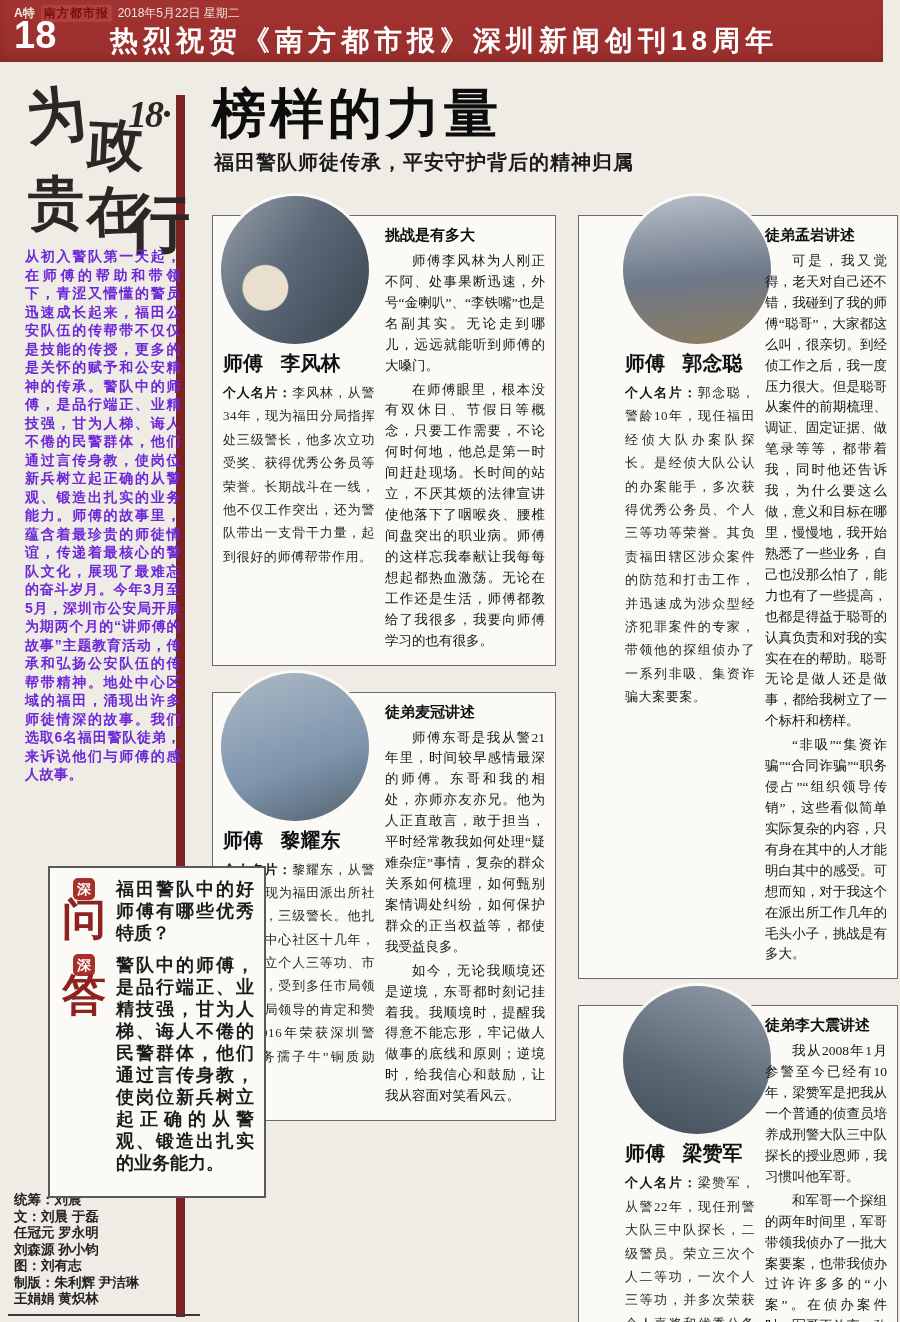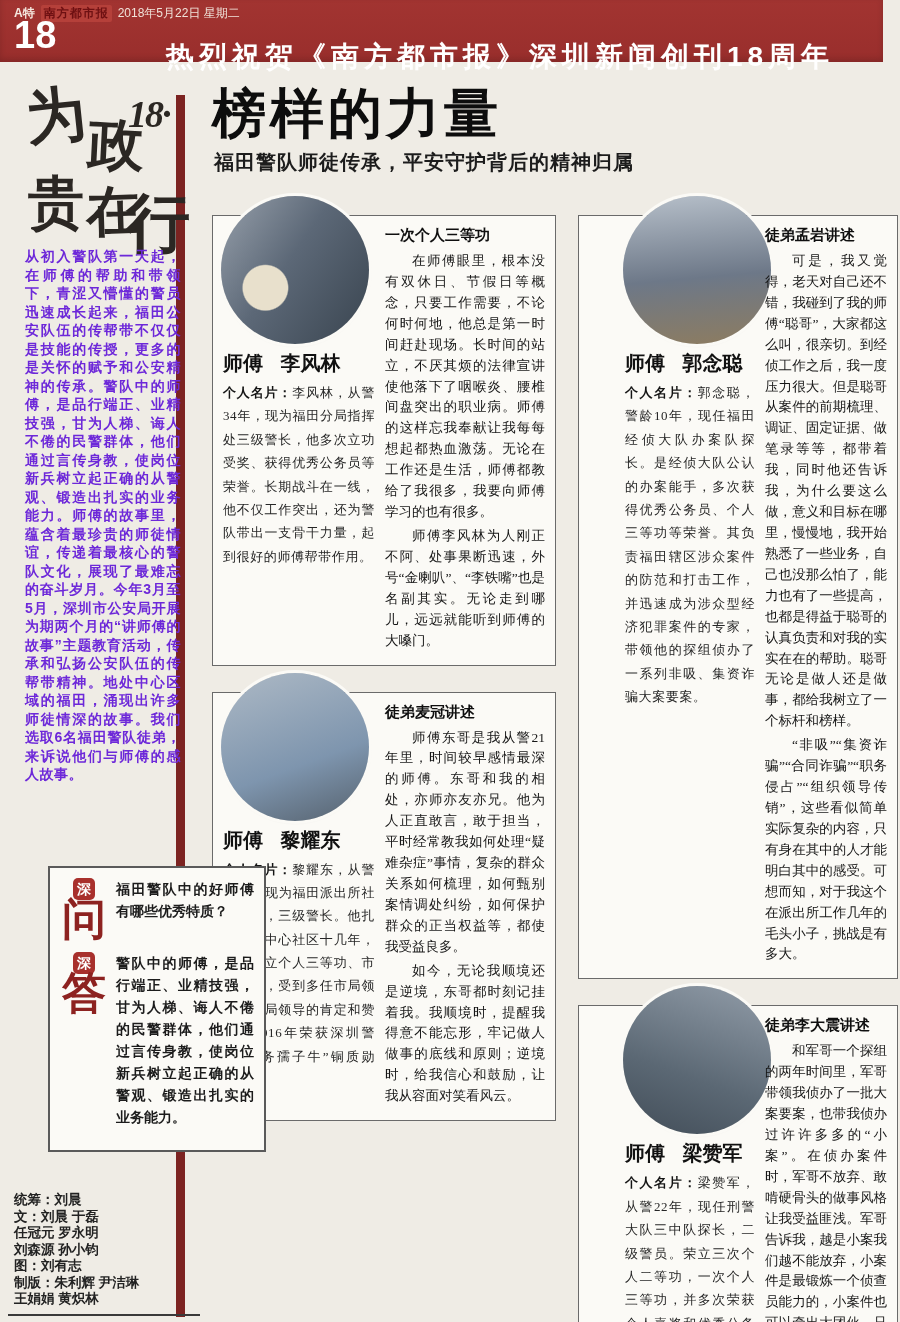--- a/index.html
+++ b/index.html
@@ -15,24 +15,23 @@
     background:linear-gradient(#a23431,#992e2c);
     box-shadow:inset 0 -3px 6px rgba(0,0,0,.15);
     padding-left:39px;
   }
   .mh-topline{position:absolute;top:5px;left:14px;font-size:12px;color:#fff;display:flex;gap:6px;align-items:center;}
   .mh-edition{font-weight:bold;color:#f5e9e0;}
   .mh-logo{font-weight:bold;color:#6e1012;background:#b5403a;padding:0 3px;border-radius:2px;letter-spacing:1px;}
   .mh-date{color:#f0e3da;}
   .mh-pagenum{position:absolute;top:16px;left:14px;font-size:38px;line-height:38px;font-weight:bold;color:#fff;}
   .mh-banner{
-    position:absolute;top:22px;left:110px;width:780px;text-align:center;
+    position:absolute;top:22px;left:110px;width:780px;text-align:left;
     font-size:28px;font-weight:bold;color:#fff;letter-spacing:5px;white-space:nowrap;
     font-family:"Liberation Sans",sans-serif;
-    margin-top:16px;
   }
   
   .headline{position:absolute;left:212px;top:84px;width:680px;}
   .headline h1{margin:0;font-size:54px;line-height:58px;font-weight:bold;color:#0d0d0d;letter-spacing:4px;}
   .headline h2{margin:8px 0 0 2px;font-size:20px;line-height:24px;font-weight:bold;color:#1c1c1c;letter-spacing:1px;}
   
   .red-rule{position:absolute;left:176px;top:95px;width:9px;height:1222px;background:#7c2321;z-index:1;}
   .callig{position:absolute;left:0;top:82px;width:205px;height:165px;z-index:2;}
   .callig span{position:absolute;font-family:"Liberation Serif",serif;font-weight:bold;color:#2b2723;}
   .cg-1{left:26px;top:-6px;font-size:60px;transform:rotate(-6deg);}
@@ -48,21 +47,21 @@
   }
   .qa-box{
     position:absolute;left:48px;top:866px;width:218px;z-index:5;
     background:#fbfaf6;border:2px solid #5a5a5a;padding:10px 10px 12px 8px;box-sizing:border-box;
   }
   .qa-row{display:flex;gap:6px;margin-bottom:10px;}
   .qa-iconcol{width:52px;flex:none;text-align:center;}
   .qa-seal{display:inline-block;width:22px;height:22px;border-radius:5px;background:#a8302c;color:#fff;
     font-size:14px;line-height:22px;font-weight:bold;margin-bottom:-4px;}
   .qa-char{display:block;font-family:"Liberation Serif",serif;font-size:44px;line-height:44px;font-weight:bold;color:#8d2220;}
-  .qa-text{flex:1;font-size:14px;line-height:22px;font-weight:bold;color:#1c1c1c;text-align:justify;}
+  .qa-text{flex:1;font-size:18px;line-height:22px;font-weight:bold;color:#1c1c1c;text-align:justify;}
   .credits{position:absolute;left:14px;top:1192px;width:160px;z-index:2;}
   .credits div{font-size:13.5px;line-height:16.5px;font-weight:bold;color:#222;}
   .sidebar-rule{position:absolute;left:8px;top:1314px;width:192px;height:2px;background:#3a3a3a;z-index:2;}
   
   .grid{position:absolute;left:212px;top:215px;width:686px;display:flex;gap:22px;align-items:flex-start;}
   .gcol{display:flex;flex-direction:column;}
   .gcol-l{width:344px;flex:none;}
   .gcol-r{width:320px;flex:none;}
   .story{border:1.5px solid #6a6a6a;background:#fbfaf6;padding:10px;box-sizing:border-box;}
   .story + .story{margin-top:26px;}
@@ -156,23 +155,23 @@
       <div class="story-inner">
         <div class="scol-left">
           <div class="photo-circle photo-0"></div>
           <h3 class="mentor-line">
             <span>师傅</span>
             <span class="mname">李风林</span>
           </h3>
           <p class="profile"><strong>个人名片：</strong><span>李风林，从警34年，现为福田分局指挥处三级警长，他多次立功受奖、获得优秀公务员等荣誉。长期战斗在一线，他不仅工作突出，还为警队带出一支骨干力量，起到很好的师傅帮带作用。</span></p>
         </div>
         <div class="scol-right">
-          <h4 class="ntitle">一次个人三等功</h4>
+          <h4 class="ntitle">挑战是有多大</h4>
+          <p class="npara">师傅李风林为人刚正不阿、处事果断迅速，外号“金喇叭”、“李铁嘴”也是名副其实。无论走到哪儿，远远就能听到师傅的大嗓门。</p>
           <p class="npara">在师傅眼里，根本没有双休日、节假日等概念，只要工作需要，不论何时何地，他总是第一时间赶赴现场。长时间的站立，不厌其烦的法律宣讲使他落下了咽喉炎、腰椎间盘突出的职业病。师傅的这样忘我奉献让我每每想起都热血激荡。无论在工作还是生活，师傅都教给了我很多，我要向师傅学习的也有很多。</p>
-          <p class="npara">师傅李风林为人刚正不阿、处事果断迅速，外号“金喇叭”、“李铁嘴”也是名副其实。无论走到哪儿，远远就能听到师傅的大嗓门。</p>
         </div>
       </div>
     </article>
 
     <article class="story">
       <div class="story-inner">
         <div class="scol-left">
           <div class="photo-circle photo-2"></div>
           <h3 class="mentor-line">
             <span>师傅</span>
@@ -215,19 +214,20 @@
         <div class="scol-left">
           <div class="photo-circle photo-3"></div>
           <h3 class="mentor-line">
             <span>师傅</span>
             <span class="mname">梁赞军</span>
           </h3>
           <p class="profile"><strong>个人名片：</strong><span>梁赞军，从警22年，现任刑警大队三中队探长，二级警员。荣立三次个人二等功，一次个人三等功，并多次荣获个人嘉奖和优秀公务员、优秀共产党员的称号，是刑警大队最优秀的探长，也是大家口中的“孺子牛”。</span></p>
         </div>
         <div class="scol-right">
           <h4 class="ntitle">徒弟李大震讲述</h4>
+          <p class="npara">我从2008年1月参警至今已经有10年，梁赞军是把我从一个普通的侦查员培养成刑警大队三中队探长的授业恩师，我习惯叫他军哥。</p>
           <p class="npara">和军哥一个探组的两年时间里，军哥带领我侦办了一批大案要案，也带我侦办过许许多多的“小案”。在侦办案件时，军哥不放弃、敢啃硬骨头的做事风格让我受益匪浅。军哥告诉我，越是小案我们越不能放弃，小案件是最锻炼一个侦查员能力的，小案件也可以牵出大团伙，只要你用心去做，就有成功破案的机会。军哥的优良品质，也使得他在整个福田分局的侦查口都有着极佳的口碑，乃至整个深圳市公安局刑侦界，他都是代表了福田刑侦的一面旗帜。</p>
         </div>
       </div>
     </article>
 
   </div>
 </main>
 
 </body></html>

